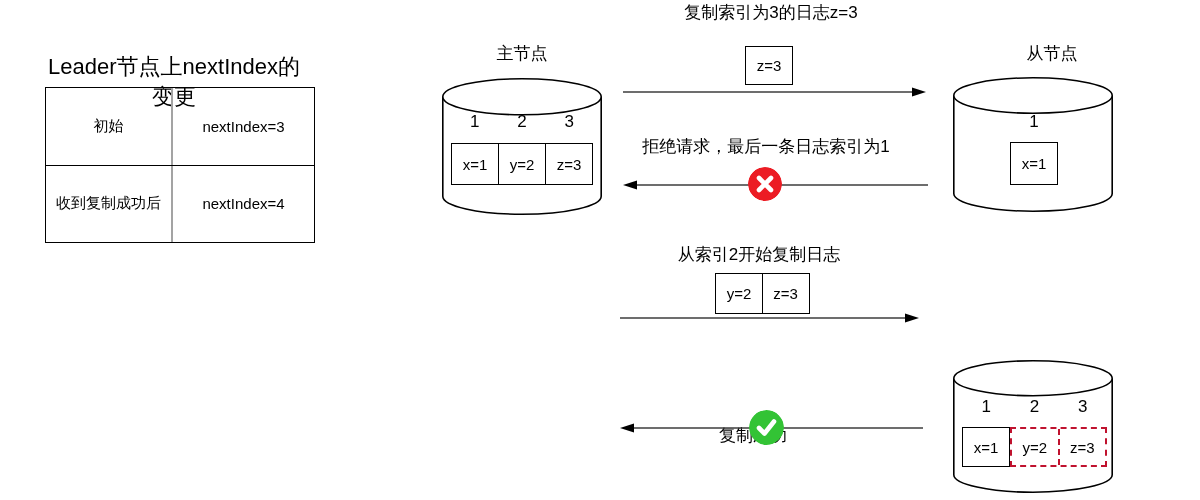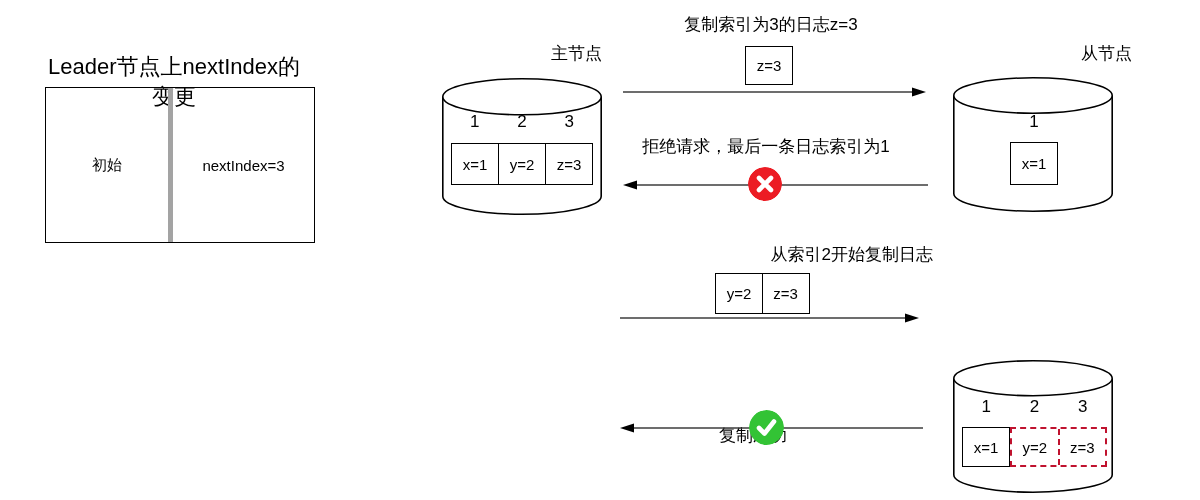--- a/index.html
+++ b/index.html
@@ -15,25 +15,25 @@
   }
   .abs { position: absolute; }
   .ctr { text-align: center; }
 
   
   .tbl-title { left: 45px; top: 52px; width: 258px; font-size: 22px; }
   .tbl { left: 45px; top: 87px; width: 270px; height: 156px; border: 1px solid #000; display: flex; flex-direction: column; }
   .tbl-row { flex: 1; display: flex; border-bottom: 1px solid #000; }
   .tbl-row:last-child { border-bottom: none; }
   .tbl-cell { display: flex; align-items: center; justify-content: center; font-size: 15px; }
-  .tbl-cell.stage { width: 127px; border-right: 5px solid #a3a3a3; }
+  .tbl-cell.stage { width: 127px; border-right: 2px solid #a3a3a3; }
   .tbl-cell.value { flex: 1; }
 
   
-  .node-label { font-size: 17px; text-align: right; }
+  .node-label { font-size: 17px; }
   svg.cyl { display: block; }
 
   
   .idx-row { display: flex; font-size: 17px; }
   .idx-row span { flex: 1; text-align: center; }
   .log-row { display: flex; border: 1.5px solid #000; background: #fff; }
   .log-cell { flex: 1; display: flex; align-items: center; justify-content: center; font-size: 15px; border-left: 1.5px solid #000; }
   .log-cell:first-child { border-left: none; }
   .single-cell { border: 1.5px solid #000; background: #fff; display: flex; align-items: center; justify-content: center; font-size: 15px; }
   .dashed-wrap { border: 2px dashed var(--uncommitted-red, #c0122e); display: flex; background: #fff; }
@@ -52,20 +52,24 @@
 <body>
 
 <div class="canvas">
 
   <div class="abs ctr tbl-title">Leader节点上nextIndex的变更</div>
   <div class="abs tbl">
     <div class="tbl-row">
       <div class="tbl-cell stage">初始</div>
       <div class="tbl-cell value">nextIndex=3</div>
     </div>
+    <div class="tbl-row">
+      <div class="tbl-cell stage">收到复制成功后</div>
+      <div class="tbl-cell value">nextIndex=4</div>
+    </div>
   </div>
 
   <div class="abs ctr node-label" style="left:442px; top:42px; width:160px;">主节点</div>
   <svg class="abs cyl" style="left:442px; top:78px;" width="160" height="137" viewBox="0 0 160 137">
     <path d="M 0.8,18.8 L 0.8,118.2 A 79.2,18 0 0 0 159.2,118.2 L 159.2,18.8" fill="#fff" stroke="#000" stroke-width="1.6"></path>
     <ellipse cx="80" cy="18.8" rx="79.2" ry="18" fill="#fff" stroke="#000" stroke-width="1.6"></ellipse>
   </svg>
   <div class="abs idx-row" style="left:451px; top:112px; width:142px;">
     <span>1</span>
     <span>2</span>
@@ -78,40 +82,40 @@
   </div>
 
   <div class="abs ctr node-label" style="left:972px; top:42px; width:160px;">从节点</div>
   <svg class="abs cyl" style="left:953px; top:77px;" width="160" height="135" viewBox="0 0 160 137" preserveAspectRatio="none">
     <path d="M 0.8,18.8 L 0.8,118.2 A 79.2,18 0 0 0 159.2,118.2 L 159.2,18.8" fill="#fff" stroke="#000" stroke-width="1.6"></path>
     <ellipse cx="80" cy="18.8" rx="79.2" ry="18" fill="#fff" stroke="#000" stroke-width="1.6"></ellipse>
   </svg>
   <div class="abs ctr" style="left:1010px; top:112px; width:48px; font-size:17px;">1</div>
   <div class="abs single-cell" style="left:1010px; top:142px; width:48px; height:43px;">x=1</div>
 
-  <div class="abs ctr msg-label" style="left:621px; top:13px; width:300px;">复制索引为3的日志z=3</div>
+  <div class="abs ctr msg-label" style="left:621px; top:1px; width:300px;">复制索引为3的日志z=3</div>
   <div class="abs payload-row" style="left:745px; top:46px;">
     <div class="payload-box" style="height:39px;">z=3</div>
   </div>
   <svg class="abs" style="left:621px; top:84px;" width="306" height="16">
     <line x1="2" y1="8" x2="293" y2="8" stroke="#3c3c3c" stroke-width="1.6"></line>
     <polygon points="305,8 291,3.4 291,12.6" fill="#000"></polygon>
   </svg>
 
   <div class="abs ctr msg-label" style="left:616px; top:135px; width:300px;">拒绝请求，最后一条日志索引为1</div>
   <svg class="abs" style="left:622px; top:177px;" width="308" height="16">
     <line x1="306" y1="8" x2="13" y2="8" stroke="#3c3c3c" stroke-width="1.6"></line>
     <polygon points="1,8 15,3.4 15,12.6" fill="#000"></polygon>
   </svg>
   <svg class="abs status-icon" style="left:748px; top:167px;" width="34" height="34" viewBox="0 0 34 34">
     <circle cx="17" cy="17" r="17" fill="var(--reject-red, #ec1c24)"></circle>
     <path d="M 11,11 L 23,23 M 23,11 L 11,23" stroke="#fff" stroke-width="4.6" stroke-linecap="round"></path>
   </svg>
 
-  <div class="abs ctr msg-label" style="left:633px; top:243px; width:300px;text-align:right;">从索引2开始复制日志</div>
+  <div class="abs ctr msg-label" style="left:609px; top:243px; width:300px;">从索引2开始复制日志</div>
   <div class="abs payload-row" style="left:715px; top:273px;">
     <div class="payload-box">y=2</div>
     <div class="payload-box">z=3</div>
   </div>
   <svg class="abs" style="left:618px; top:310px;" width="302" height="16">
     <line x1="2" y1="8" x2="289" y2="8" stroke="#3c3c3c" stroke-width="1.6"></line>
     <polygon points="301,8 287,3.4 287,12.6" fill="#000"></polygon>
   </svg>
 
   <div class="abs ctr msg-label" style="left:603px; top:392px; width:300px;margin-top:32px;">复制成功</div>

